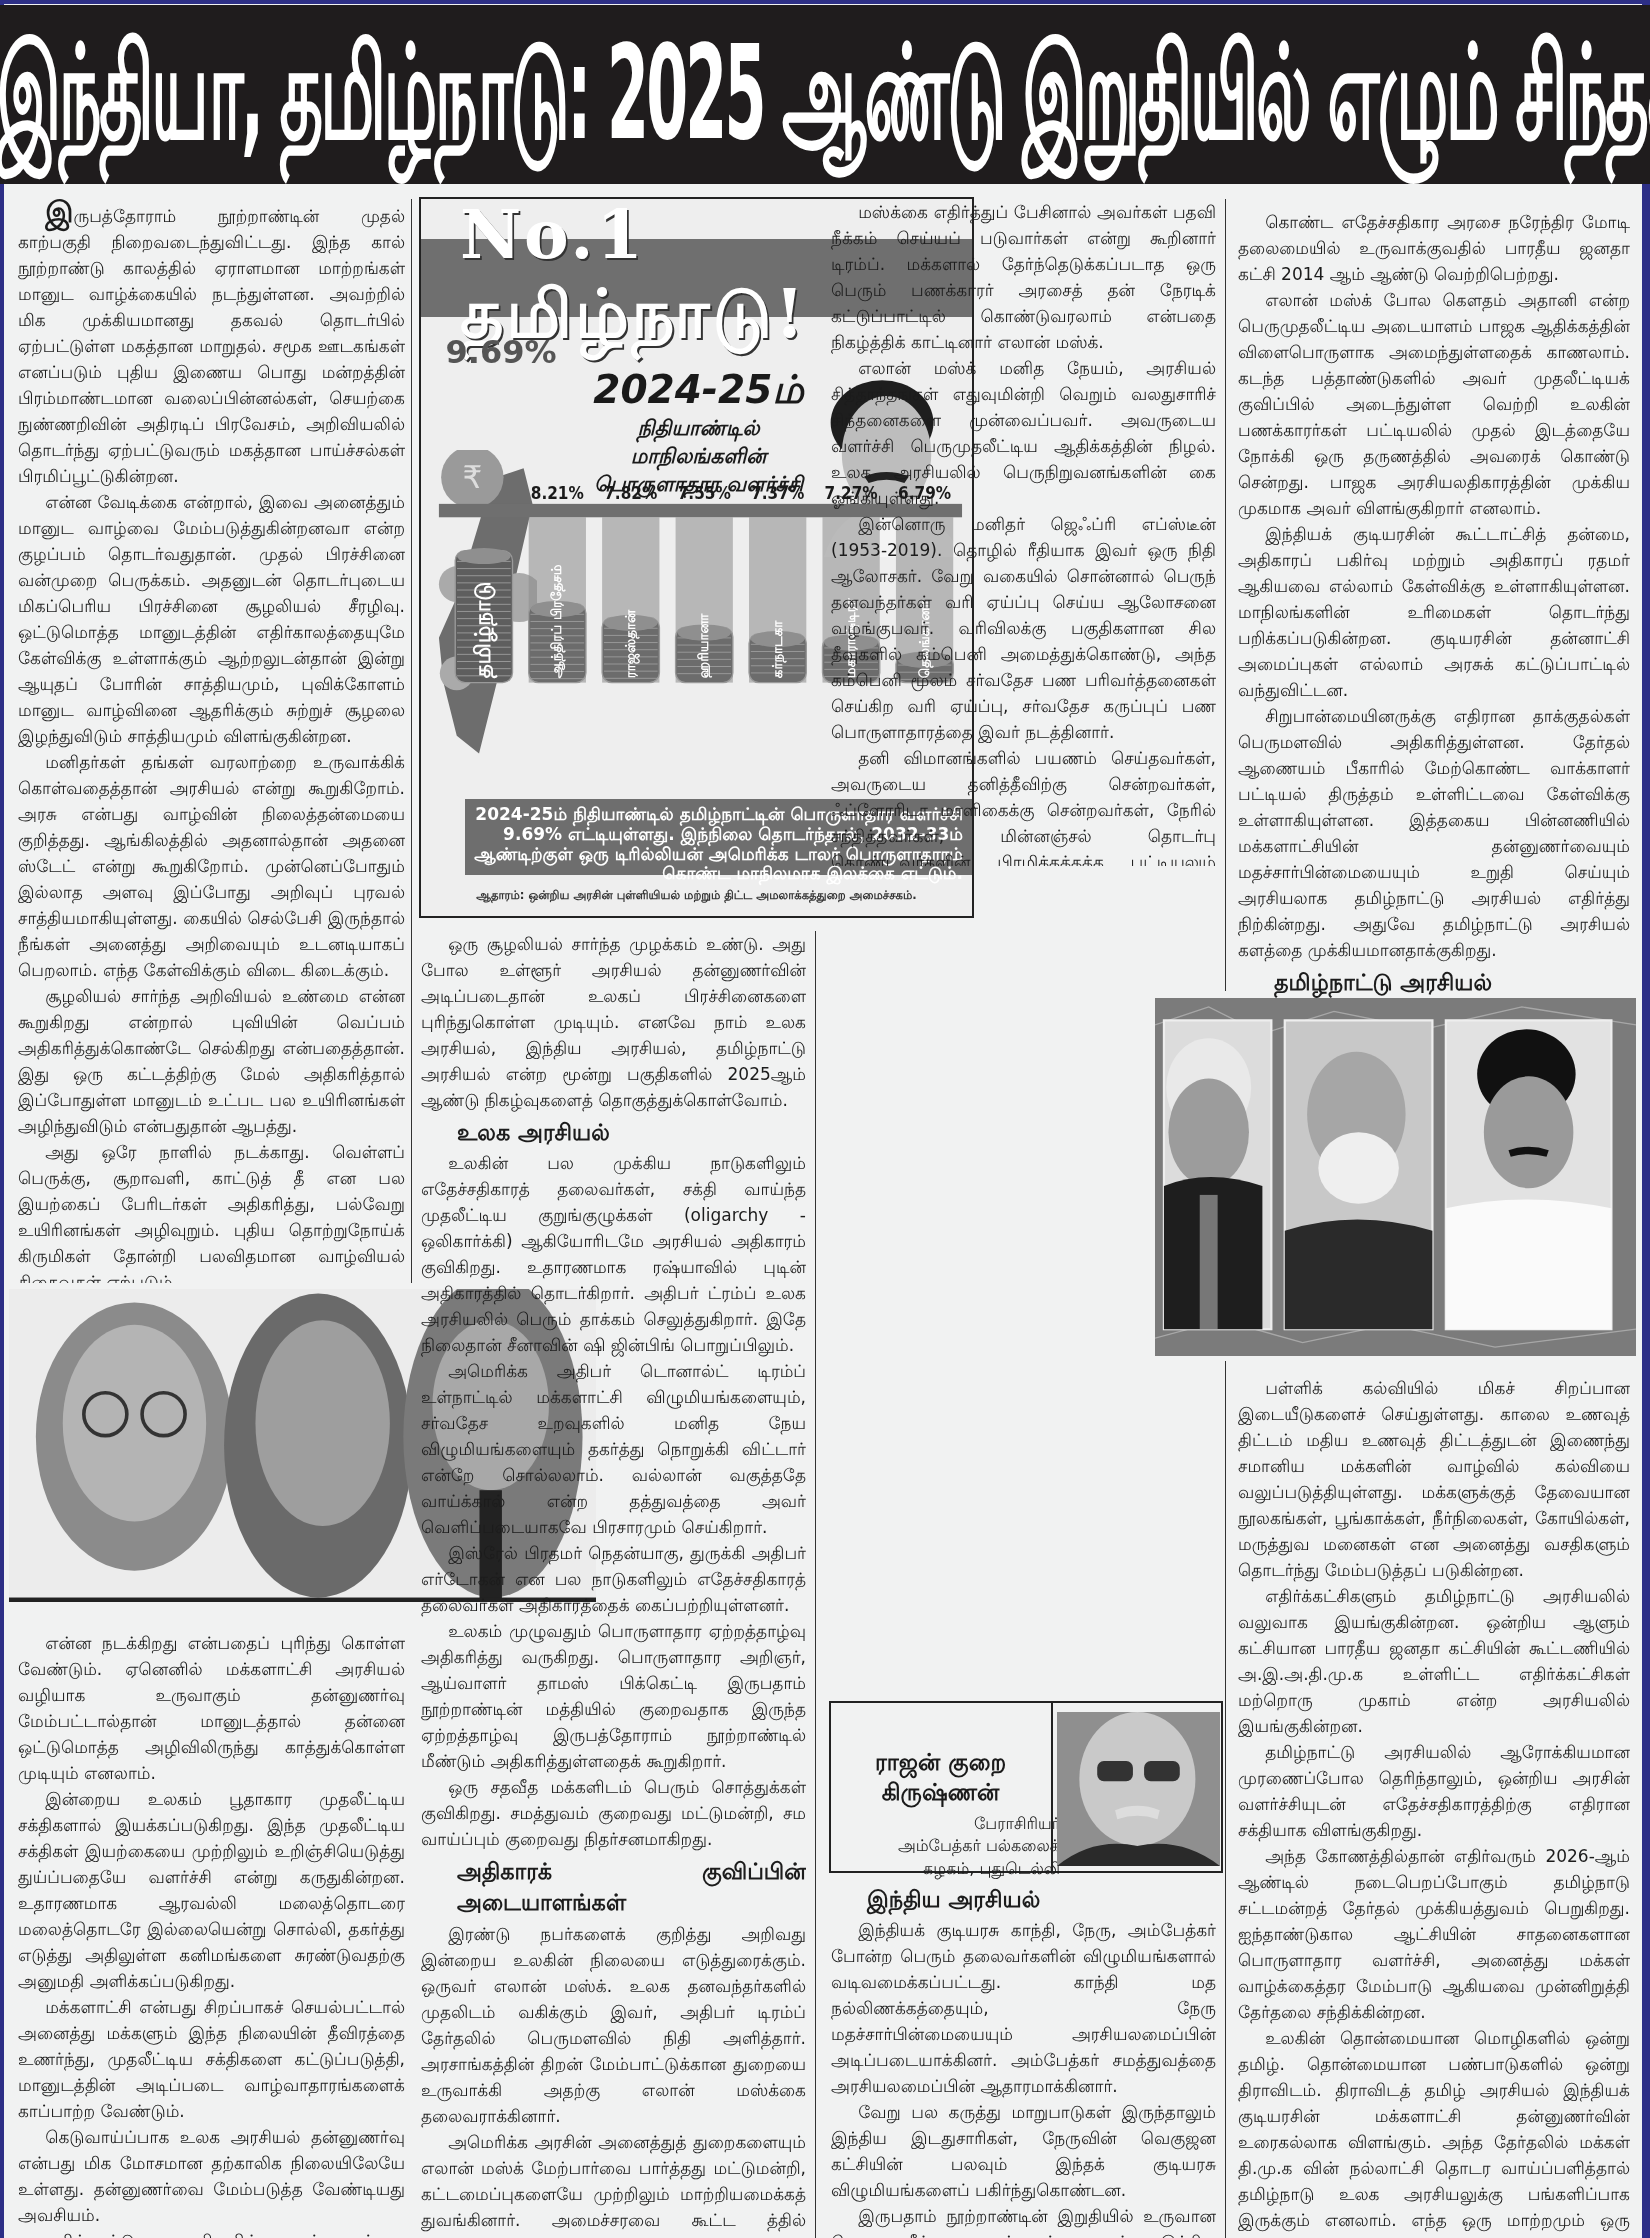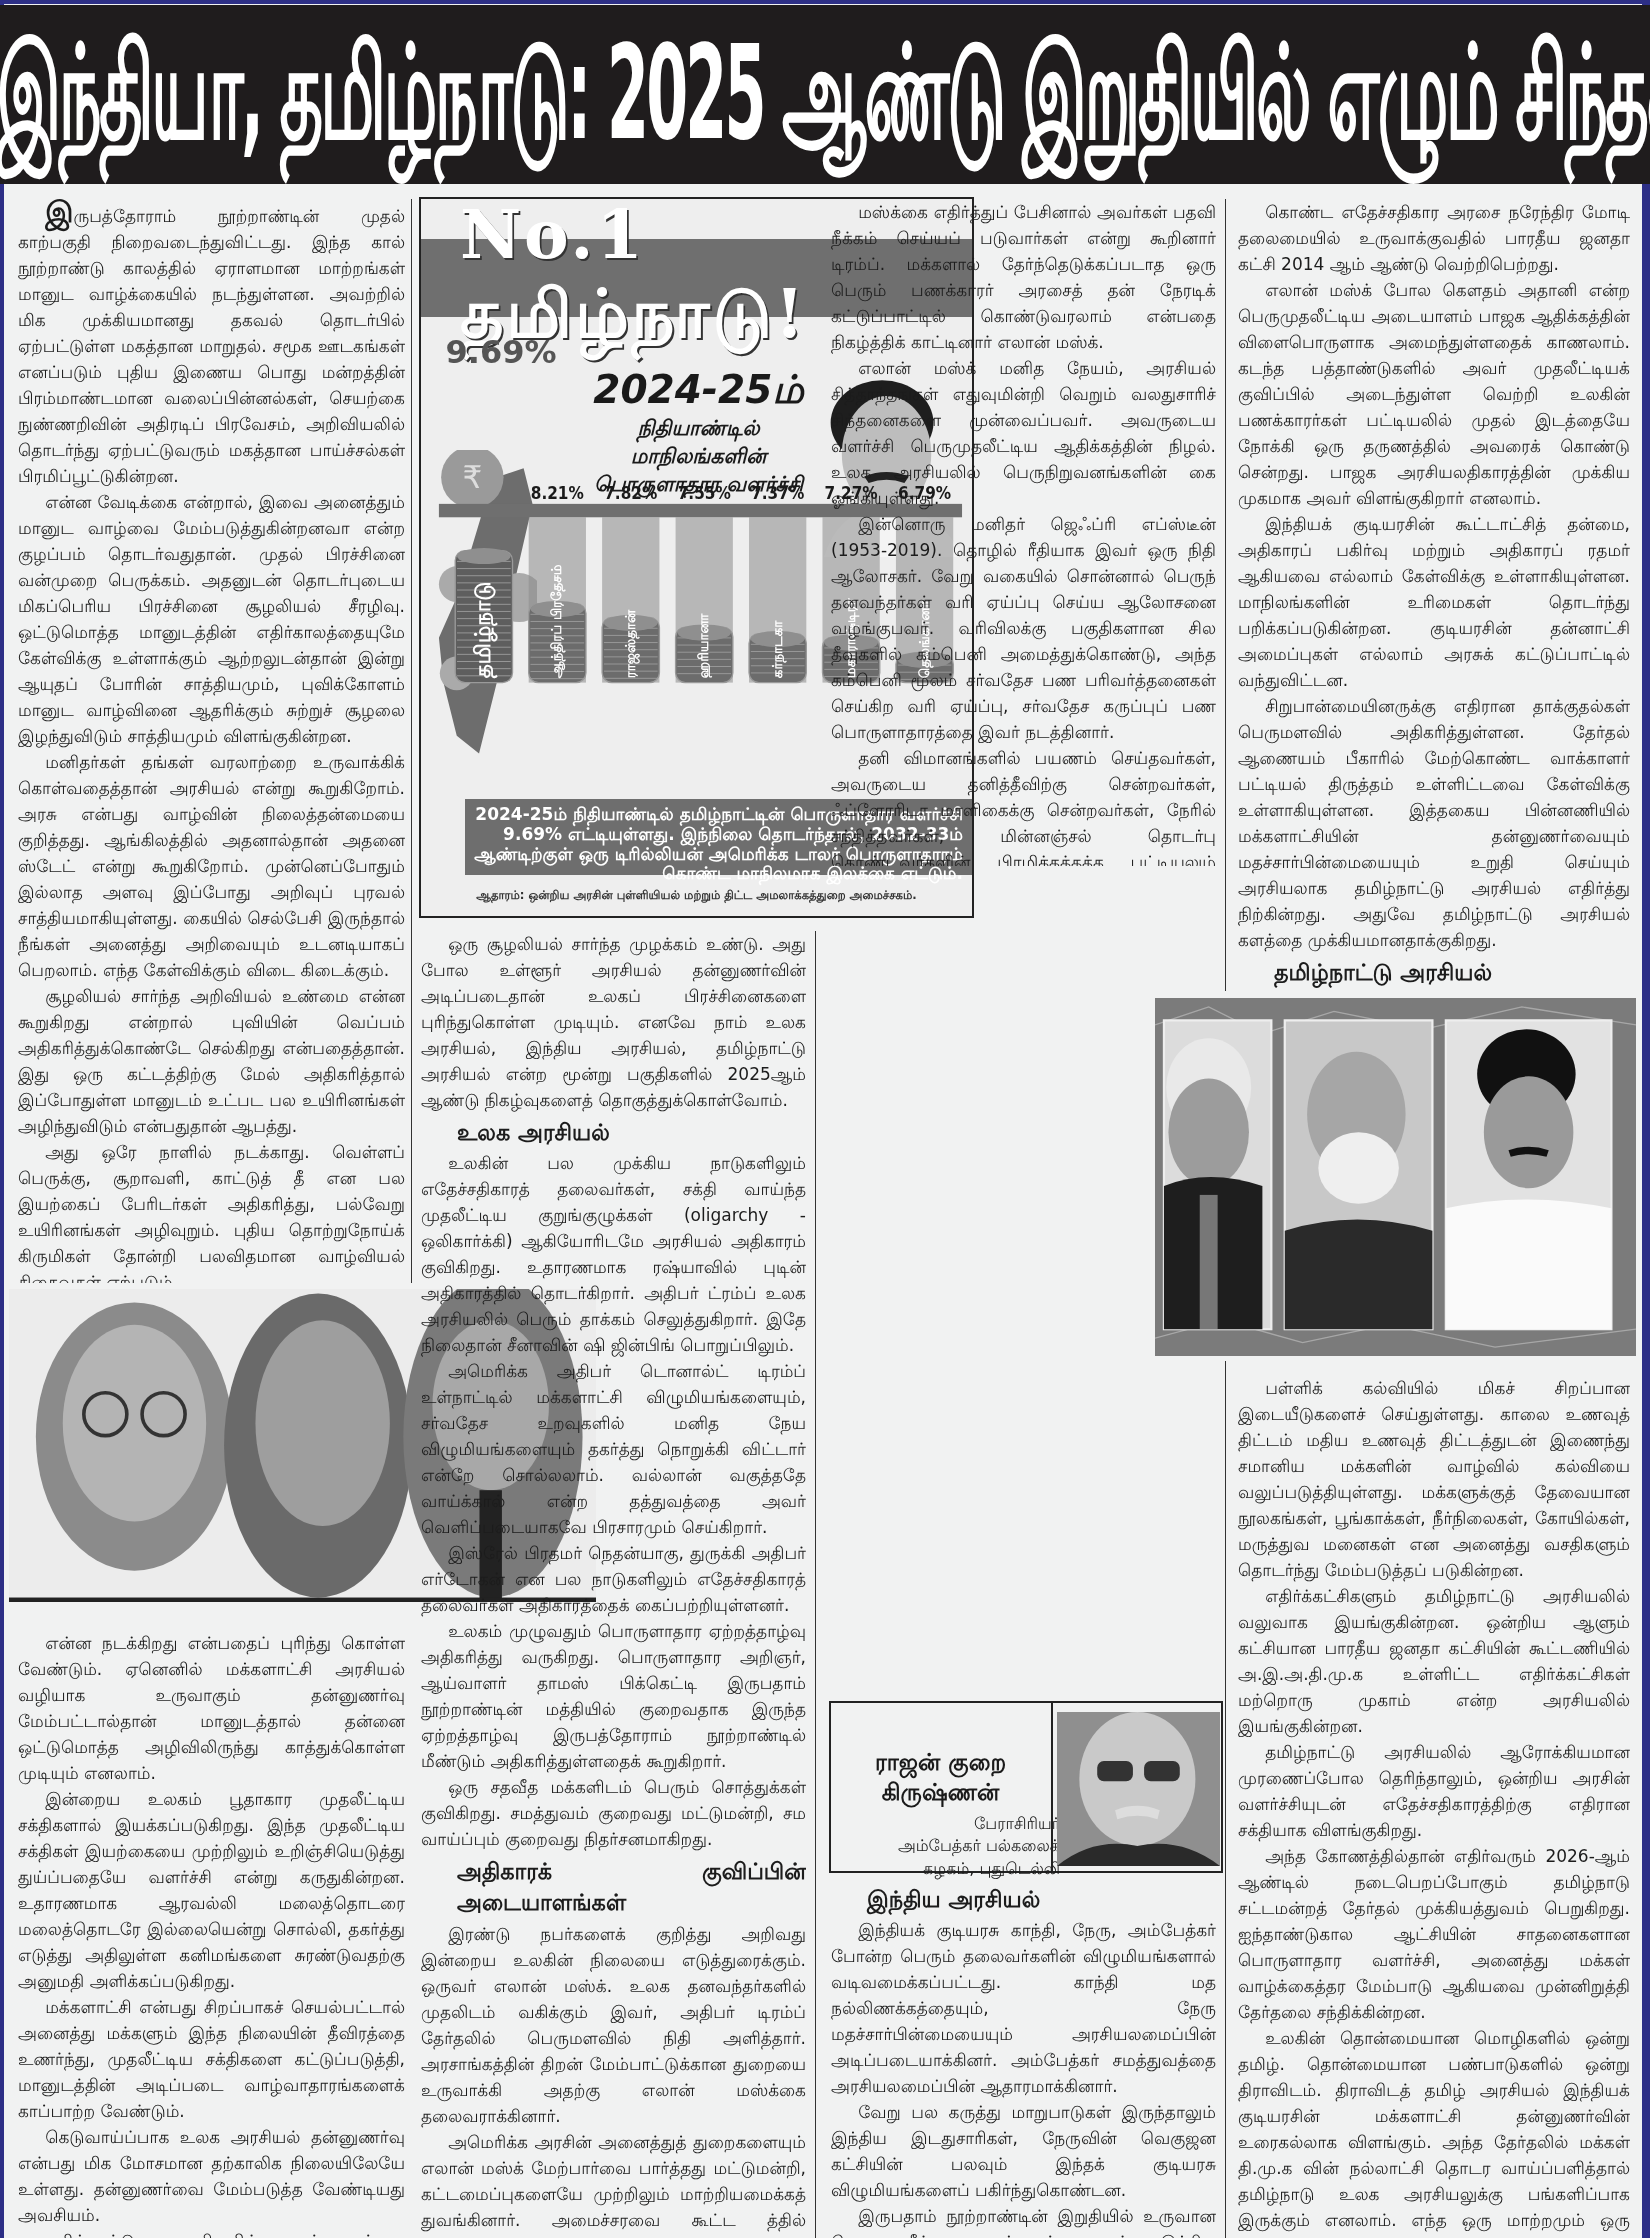--- a/index.html
+++ b/index.html
@@ -238,21 +238,21 @@
 </div>
 
 <div class="col" style="left:831px;top:1880px;width:385px;height:667px;" id="c3c">
     <h3>இந்திய அரசியல்</h3>
     <p>இந்தியக் குடியரசு காந்தி, நேரு, அம்பேத்கர் போன்ற பெரும் தலைவர்களின் விழுமியங்களால் வடிவமைக்கப்பட்டது. காந்தி மத நல்லிணக்கத்தையும், நேரு மதச்சார்பின்மையையும் அரசியலமைப்பின் அடிப்படையாக்கினர். அம்பேத்கர் சமத்துவத்தை அரசியலமைப்பின் ஆதாரமாக்கினார்.</p>
     <p>வேறு பல கருத்து மாறுபாடுகள் இருந்தாலும் இந்திய இடதுசாரிகள், நேருவின் வெகுஜன கட்சியின் பலவும் இந்தக் குடியரசு விழுமியங்களைப் பகிர்ந்துகொண்டன.</p>
     <p>இருபதாம் நூற்றாண்டின் இறுதியில் உருவான பெருமுதலீட்டிய ஏழ்மைச் சூழல் இந்திய அரசியலில் பெரும் தாக்கம் செலுத்துகிறது. தேர்தலில் மகத்தான வெற்றியைக் கொடுத்து மக்களின் ஆதரவு முக்கிய காரணம்.</p>
   </div>
 <div class="rule-v" style="left:1225px;top:1361px;height:1187px;"></div>
 
-<div class="col" style="left:1238px;top:199px;width:392px;height:792px;" id="c4a">
+<div class="col" style="left:1238px;top:209px;width:392px;height:792px;" id="c4a">
     <p>கொண்ட எதேச்சதிகார அரசை நரேந்திர மோடி தலைமையில் உருவாக்குவதில் பாரதீய ஜனதா கட்சி 2014 ஆம் ஆண்டு வெற்றிபெற்றது.</p>
     <p>எலான் மஸ்க் போல கௌதம் அதானி என்ற பெருமுதலீட்டிய அடையாளம் பாஜக ஆதிக்கத்தின் விளைபொருளாக அமைந்துள்ளதைக் காணலாம். கடந்த பத்தாண்டுகளில் அவர் முதலீட்டியக் குவிப்பில் அடைந்துள்ள வெற்றி உலகின் பணக்காரர்கள் பட்டியலில் முதல் இடத்தையே நோக்கி ஒரு தருணத்தில் அவரைக் கொண்டு சென்றது. பாஜக அரசியலதிகாரத்தின் முக்கிய முகமாக அவர் விளங்குகிறார் எனலாம்.</p>
     <p>இந்தியக் குடியரசின் கூட்டாட்சித் தன்மை, அதிகாரப் பகிர்வு மற்றும் அதிகாரப் ரதமர் ஆகியவை எல்லாம் கேள்விக்கு உள்ளாகியுள்ளன. மாநிலங்களின் உரிமைகள் தொடர்ந்து பறிக்கப்படுகின்றன. குடியரசின் தன்னாட்சி அமைப்புகள் எல்லாம் அரசுக் கட்டுப்பாட்டில் வந்துவிட்டன.</p>
     <p>சிறுபான்மையினருக்கு எதிரான தாக்குதல்கள் பெருமளவில் அதிகரித்துள்ளன. தேர்தல் ஆணையம் பீகாரில் மேற்கொண்ட வாக்காளர் பட்டியல் திருத்தம் உள்ளிட்டவை கேள்விக்கு உள்ளாகியுள்ளன. இத்தகைய பின்னணியில் மக்களாட்சியின் தன்னுணர்வையும் மதச்சார்பின்மையையும் உறுதி செய்யும் அரசியலாக தமிழ்நாட்டு அரசியல் எதிர்த்து நிற்கின்றது. அதுவே தமிழ்நாட்டு அரசியல் களத்தை முக்கியமானதாக்குகிறது.</p>
     <h3>தமிழ்நாட்டு அரசியல்</h3>
     <p>உலக அரசியல் செய்திகளைப் படிப்பவர்களுக்கு தமிழ்நாட்டு அரசியல் பெரும் ஆறுதலாகத்தான் இருக்கும். கடந்த ஐந்தாண்டுகளாக திராவிட மாடல் ஆட்சி பொருளாதார வளர்ச்சியில் தமிழ்நாட்டை இந்தியாவின்</p>
   </div>
 
 <div class="photo" style="left:1155px;top:998px;width:481px;height:358px;background:#7d7d7d;">
   <svg viewBox="0 0 1075 800" preserveAspectRatio="none">

